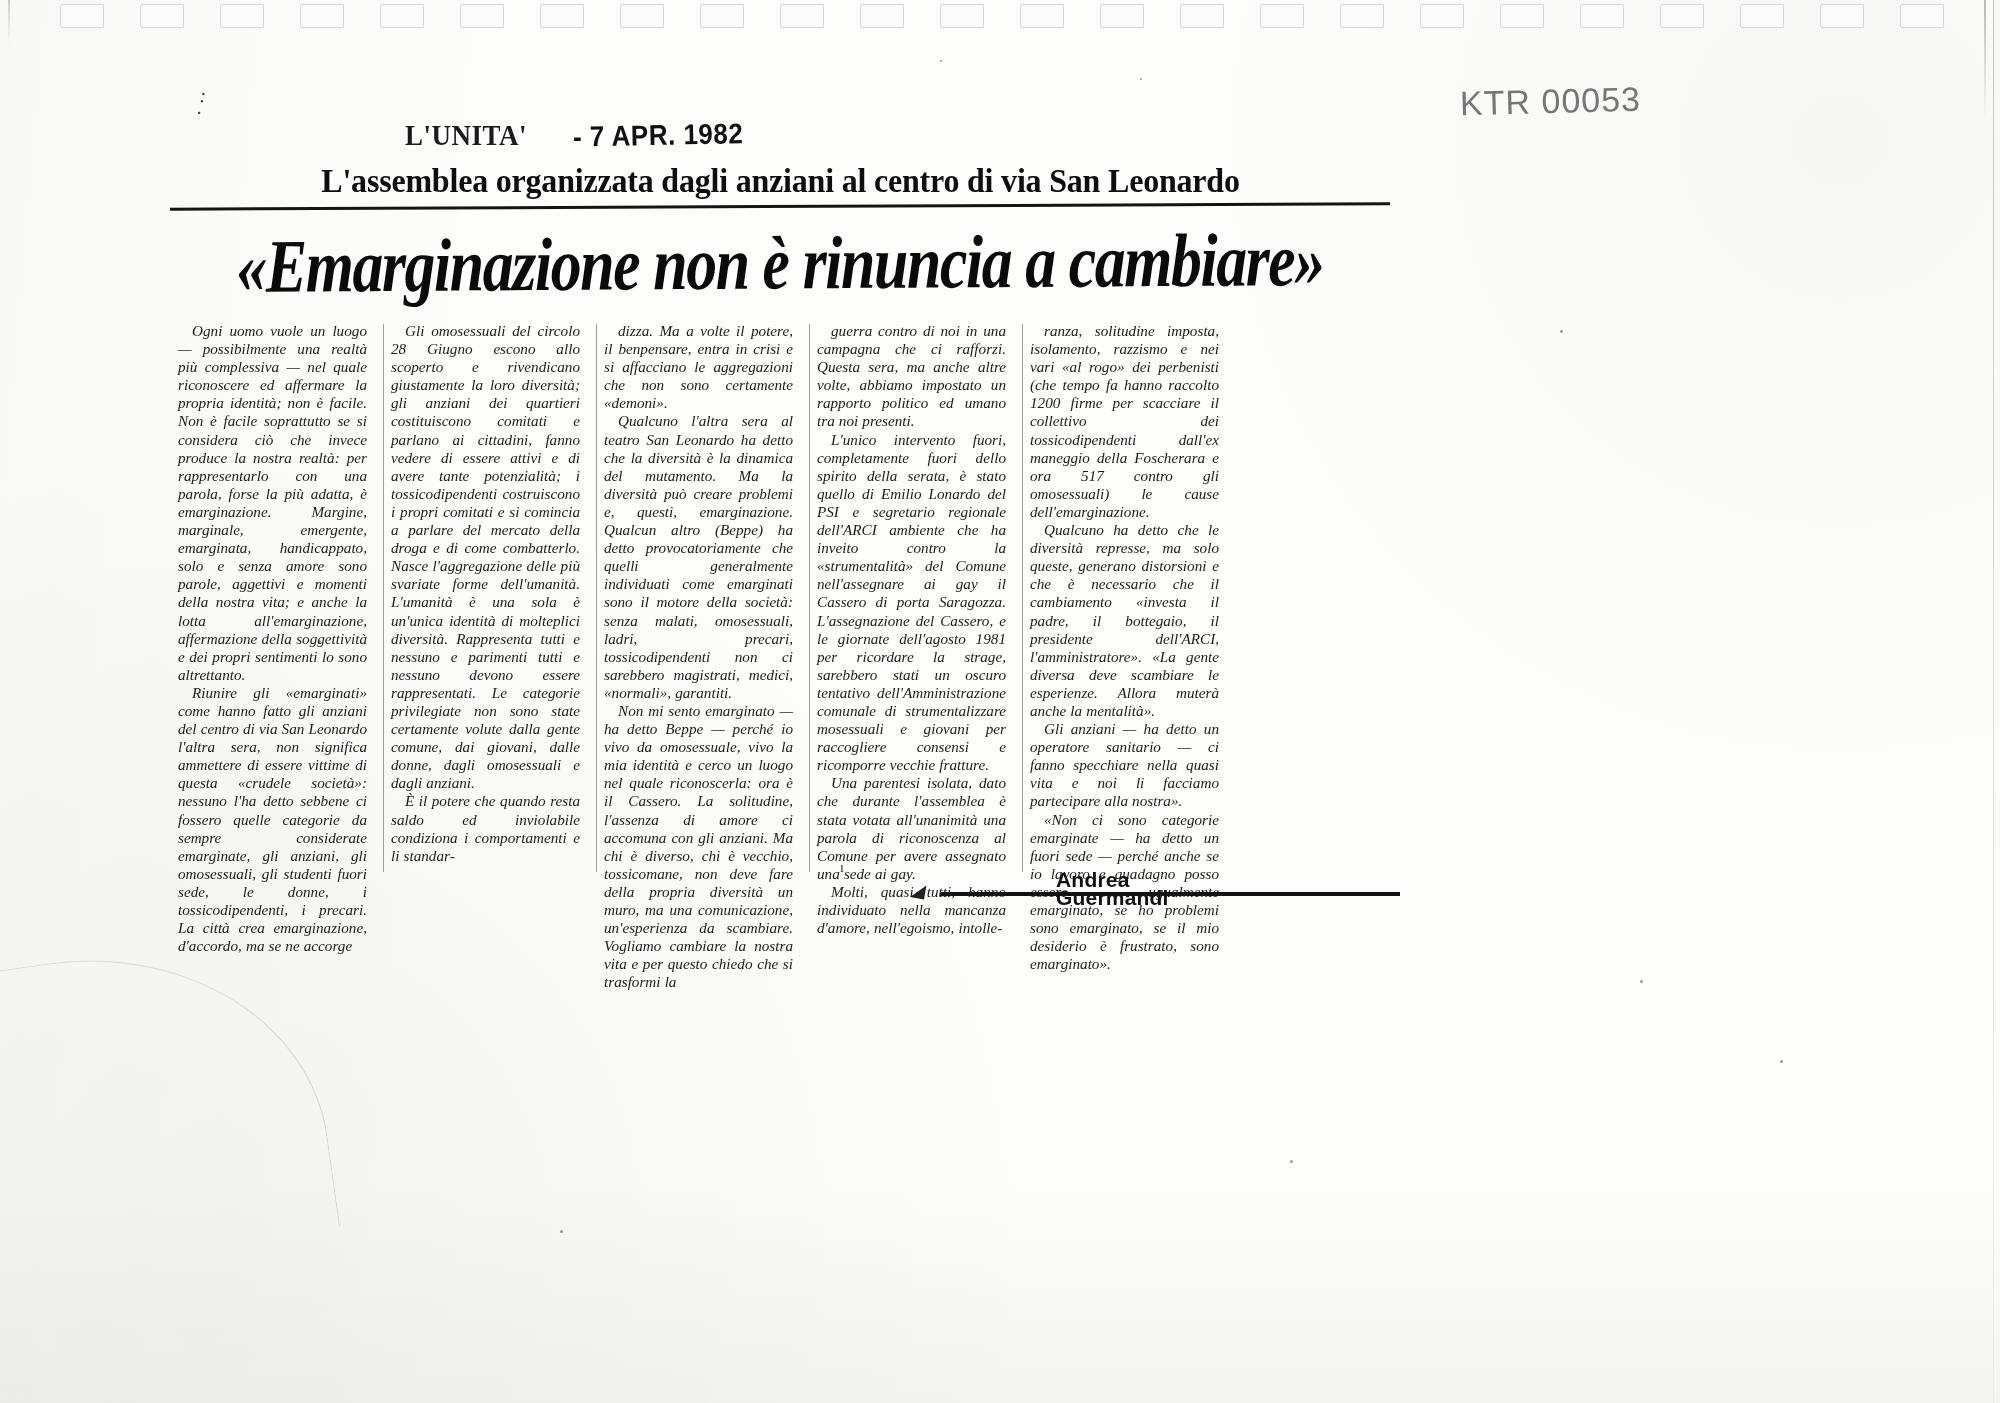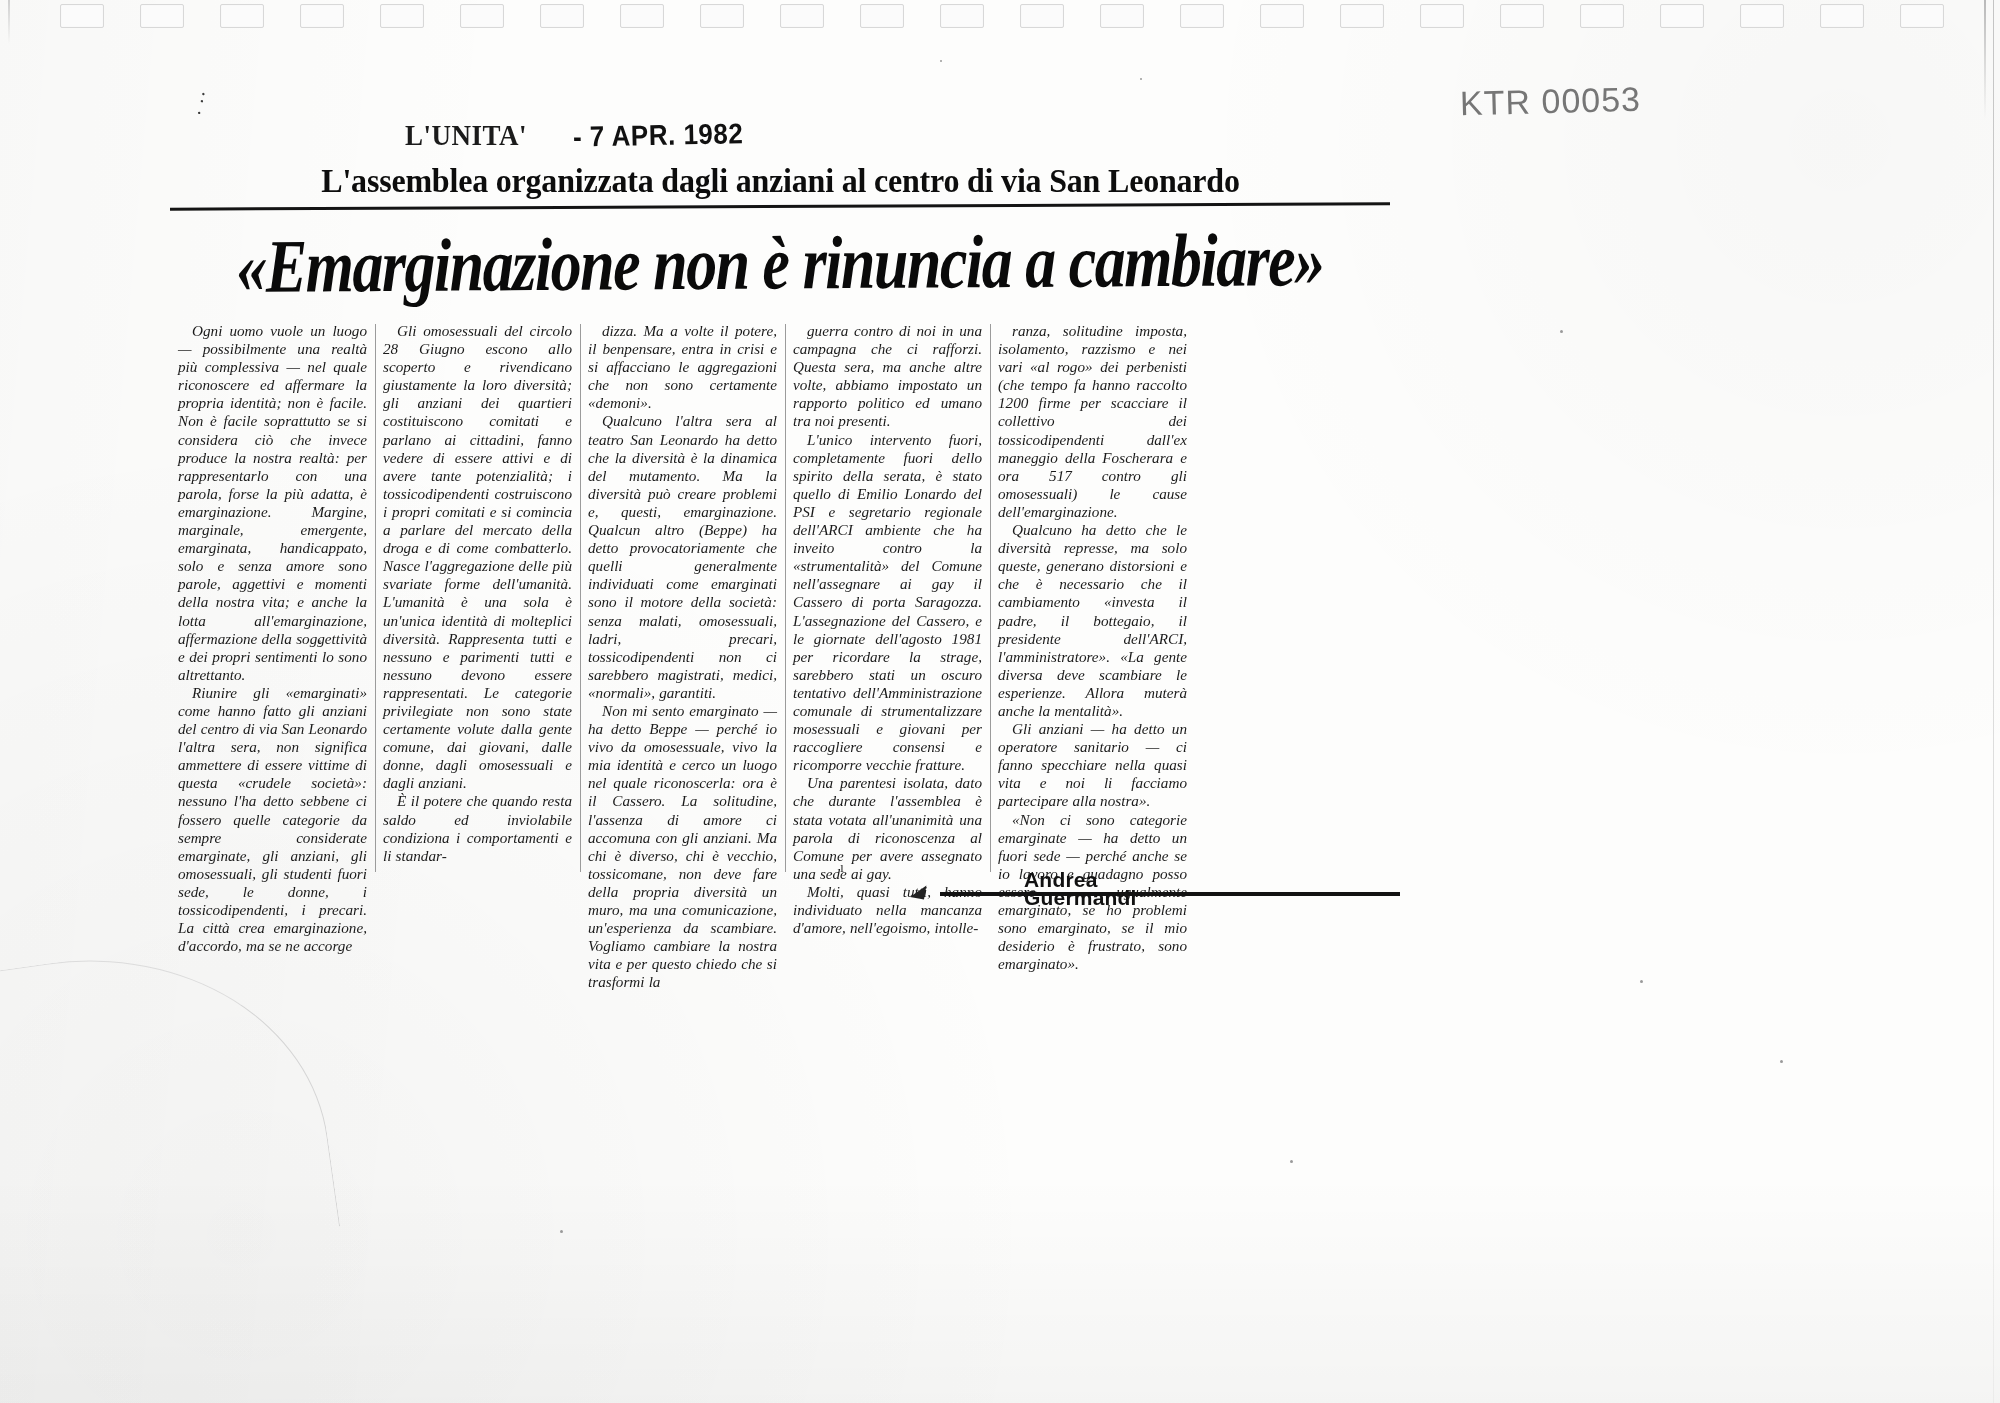--- a/index.html
+++ b/index.html
@@ -199,21 +199,21 @@
   }
 
   
   .columns {
     position: absolute;
     left: 20px;
     top: 262px;
     width: 1230px;
     height: 555px;
     display: flex;
-    gap: 0;
+    gap: 8px;
   }
   .col {
     position: relative;
     width: 205px;
     padding: 0 8px 0 8px;
     box-sizing: border-box;
     font-family: "Liberation Serif", serif;
     font-style: italic;
     font-size: 15.2px;
     line-height: 18.1px;

